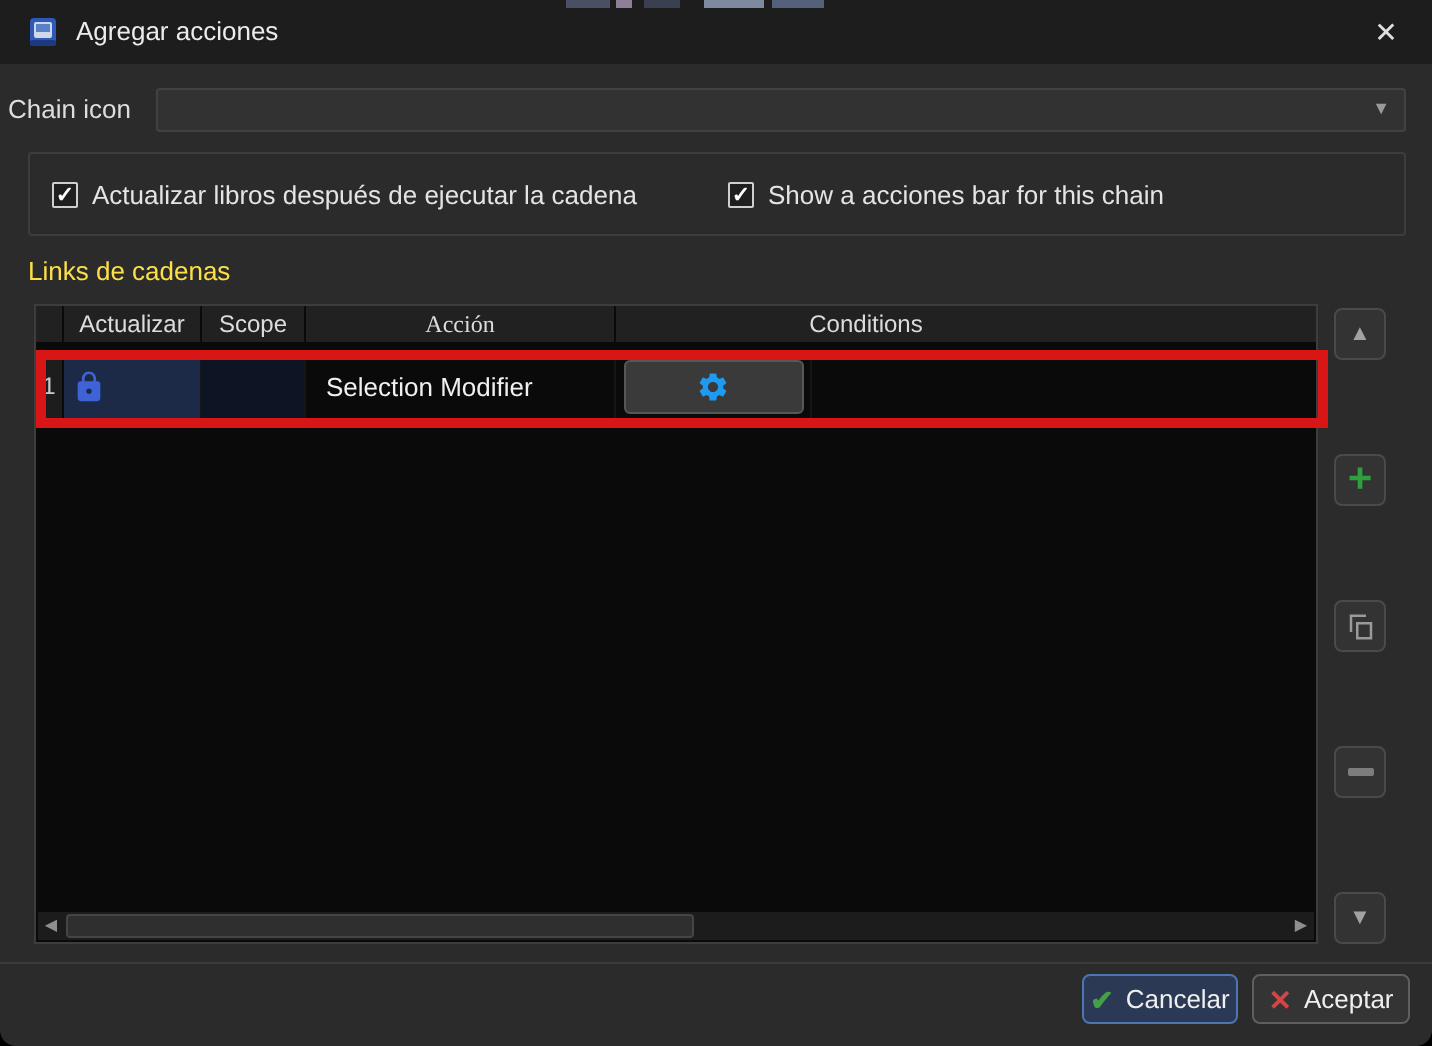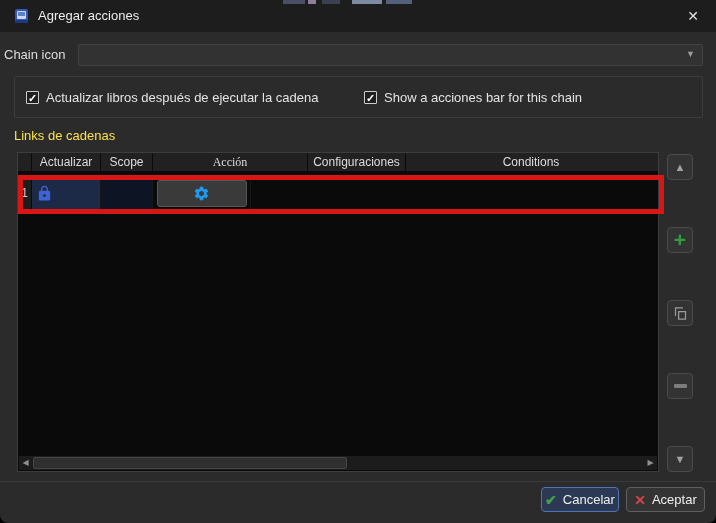--- a/index.html
+++ b/index.html
@@ -126,32 +126,32 @@
   </div>
 
   <span class="links-label">Links de cadenas</span>
 
   <div class="table-frame">
     <div class="thead">
       <div class="corner"></div>
       <div class="th c-cond">Actualizar</div>
       <div class="th c-scope">Scope</div>
       <div class="th c-accion">Acción</div>
-      <div class="th c-config">Configuraciones</div>
       <div class="th c-coment">Conditions</div>
     </div>
 
     <div class="trow">
       <div class="rownum">1</div>
       <div class="td td-cond">
         <svg width="17" height="17" viewBox="0 0 24 24">
           <path fill="#3f63d6" d="M18 8h-1V6c0-2.76-2.24-5-5-5S7 3.24 7 6v2H6c-1.1 0-2 .9-2 2v10c0 1.1.9 2 2 2h12c1.1 0 2-.9 2-2V10c0-1.1-.9-2-2-2zm-6 9c-1.1 0-2-.9-2-2s.9-2 2-2 2 .9 2 2-.9 2-2 2zM15.1 8H8.9V6c0-1.71 1.39-3.1 3.1-3.1s3.1 1.39 3.1 3.1v2z"></path>
         </svg>
       </div>
       <div class="td td-scope"></div>
+      <div class="td td-accion">Selection Modifier</div>
       <div class="td td-config">
         <div class="gear-btn">
           <svg width="17" height="17" viewBox="0 0 24 24">
             <path fill="#1e9bf0" d="M19.14 12.94c.04-.3.06-.61.06-.94s-.02-.64-.07-.94l2.03-1.58c.18-.14.23-.41.12-.61l-1.92-3.32c-.12-.22-.37-.29-.59-.22l-2.39.96c-.5-.38-1.03-.7-1.62-.94l-.36-2.54c-.04-.24-.24-.41-.48-.41h-3.84c-.24 0-.43.17-.47.41l-.36 2.54c-.59.24-1.13.57-1.62.94l-2.39-.96c-.22-.08-.47 0-.59.22L2.74 8.87c-.12.21-.08.47.12.61l2.03 1.58c-.05.3-.09.63-.09.94s.02.64.07.94l-2.03 1.58c-.18.14-.23.41-.12.61l1.92 3.32c.12.22.37.29.59.22l2.39-.96c.5.38 1.03.7 1.62.94l.36 2.54c.05.24.24.41.48.41h3.84c.24 0 .44-.17.47-.41l.36-2.54c.59-.24 1.13-.56 1.62-.94l2.39.96c.22.08.47 0 .59-.22l1.92-3.32c.12-.22.07-.47-.12-.61l-2.01-1.58zM12 15.6c-1.98 0-3.6-1.62-3.6-3.6s1.62-3.6 3.6-3.6 3.6 1.62 3.6 3.6-1.62 3.6-3.6 3.6z"></path>
           </svg>
         </div>
       </div>
     </div>
 
     <div class="hscroll">

